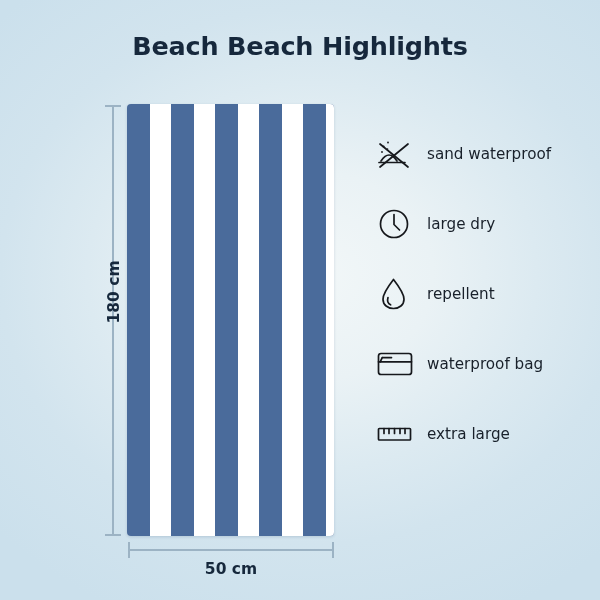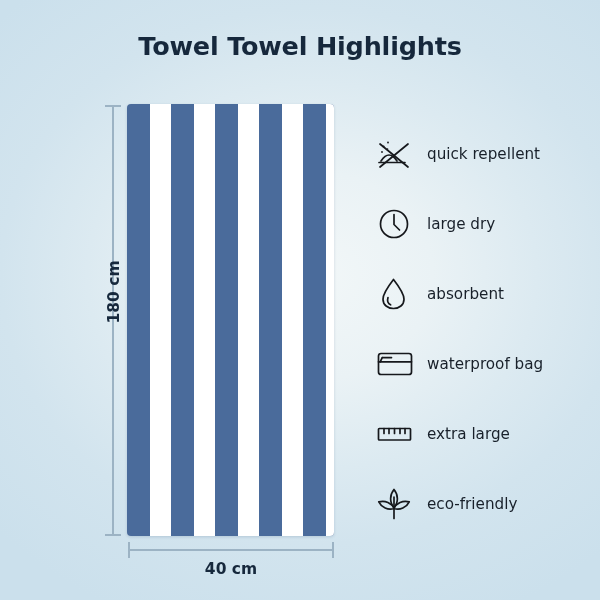--- a/index.html
+++ b/index.html
@@ -153,78 +153,78 @@
     color: #18202a;
     white-space: nowrap;
   }
   svg { display: block; }
 </style>
 </head>
 <body>
 
 <div id="infographic">
 
-  <div id="title">Towel Towel Highlights</div>
+  <div id="title">Beach Beach Highlights</div>
 
   <div id="towel-wrap">
     <div id="towel">
       <div class="stripe" style="left:23px;  width:21px;"></div>
       <div class="stripe" style="left:67px;  width:21px;"></div>
       <div class="stripe" style="left:111px; width:21px;"></div>
       <div class="stripe" style="left:155px; width:21px;"></div>
       <div class="stripe" style="left:199px; width:21px;"></div>
     </div>
   </div>
 
   <div class="dim-line-v"></div>
   <div class="dim-cap-v" id="dim-cap-v-top"></div>
   <div class="dim-cap-v" id="dim-cap-v-bot"></div>
   <div id="dim-label-v">180 cm</div>
 
   <div class="dim-line-h"></div>
   <div class="dim-cap-h" id="dim-cap-h-left"></div>
   <div class="dim-cap-h" id="dim-cap-h-right"></div>
-  <div id="dim-label-h">40 cm</div>
+  <div id="dim-label-h">50 cm</div>
 
   <div id="features">
 
     <div class="feature">
       <span class="feature-icon">
         <svg width="40" height="40" viewBox="0 0 40 40" fill="none" stroke="#16181c" stroke-width="1.7" stroke-linecap="round">
           <path d="M6 27 Q14 15 22 27"></path>
           <path d="M4 28.5 H30"></path>
           <circle cx="8.5" cy="12.5" r="1.1" fill="#16181c" stroke="none"></circle>
           <circle cx="13" cy="8.5" r="0.9" fill="#16181c" stroke="none"></circle>
           <circle cx="7" cy="18" r="0.9" fill="#16181c" stroke="none"></circle>
           <circle cx="12.5" cy="15" r="0.8" fill="#16181c" stroke="none"></circle>
           <path d="M5 10 L33 33"></path>
           <path d="M33 10 L5 33"></path>
         </svg>
       </span>
-      <span class="feature-label">quick repellent</span>
+      <span class="feature-label">sand waterproof</span>
     </div>
 
     <div class="feature">
       <span class="feature-icon">
         <svg width="40" height="40" viewBox="0 0 40 40" fill="none" stroke="#16181c" stroke-width="1.7" stroke-linecap="round">
           <circle cx="19" cy="20" r="13.5"></circle>
           <path d="M19 10.5 V20.5 L24.5 26"></path>
         </svg>
       </span>
       <span class="feature-label">large dry</span>
     </div>
 
     <div class="feature">
       <span class="feature-icon">
         <svg width="40" height="40" viewBox="0 0 40 40" fill="none" stroke="#16181c" stroke-width="1.7" stroke-linecap="round" stroke-linejoin="round">
           <path d="M18.5 5.5 C18.5 5.5 8 19 8 25.2 C8 31 12.8 34.5 18.5 34.5 C24.2 34.5 29 31 29 25.2 C29 19 18.5 5.5 18.5 5.5 Z"></path>
           <path d="M13 23.5 C12 27 13.2 29.8 15.6 30.8"></path>
         </svg>
       </span>
-      <span class="feature-label">absorbent</span>
+      <span class="feature-label">repellent</span>
     </div>
 
     <div class="feature">
       <span class="feature-icon">
         <svg width="40" height="40" viewBox="0 0 40 40" fill="none" stroke="#16181c" stroke-width="1.7" stroke-linecap="round" stroke-linejoin="round">
           <rect x="3.5" y="9.5" width="33" height="21" rx="2.6"></rect>
           <path d="M3.5 17.8 H36.5"></path>
           <path d="M7.5 13.6 H16.5"></path>
           <path d="M7.2 13.6 L5.2 17.8"></path>
         </svg>
@@ -239,26 +239,15 @@
           <path d="M9 14.5 V19.5"></path>
           <path d="M14 14.5 V19.5"></path>
           <path d="M19.5 14.5 V19.5"></path>
           <path d="M25 14.5 V19.5"></path>
           <path d="M30 14.5 V19.5"></path>
         </svg>
       </span>
       <span class="feature-label">extra large</span>
     </div>
 
-    <div class="feature">
-      <span class="feature-icon">
-        <svg width="40" height="40" viewBox="0 0 40 40" fill="none" stroke="#16181c" stroke-width="1.7" stroke-linecap="round" stroke-linejoin="round">
-          <path d="M19 5.5 C14.5 11 14.5 18.5 19 23.5 C23.5 18.5 23.5 11 19 5.5 Z"></path>
-          <path d="M19 24.5 C13 26.5 6.5 23.5 3.8 17.8 C10.3 16.2 16.6 18.8 19 24.5 Z"></path>
-          <path d="M19 24.5 C25 26.5 31.5 23.5 34.2 17.8 C27.7 16.2 21.4 18.8 19 24.5 Z"></path>
-          <path d="M19 34.5 V13"></path>
-        </svg>
-      </span>
-      <span class="feature-label">eco-friendly</span>
-    </div>
 
   </div>
 </div>
 
 </body></html>

